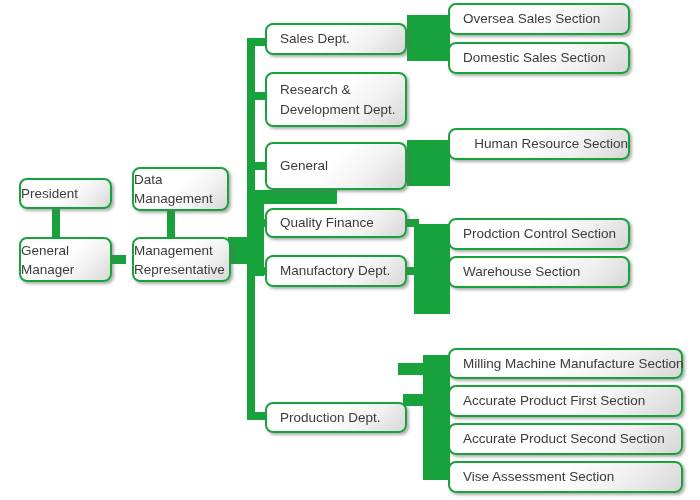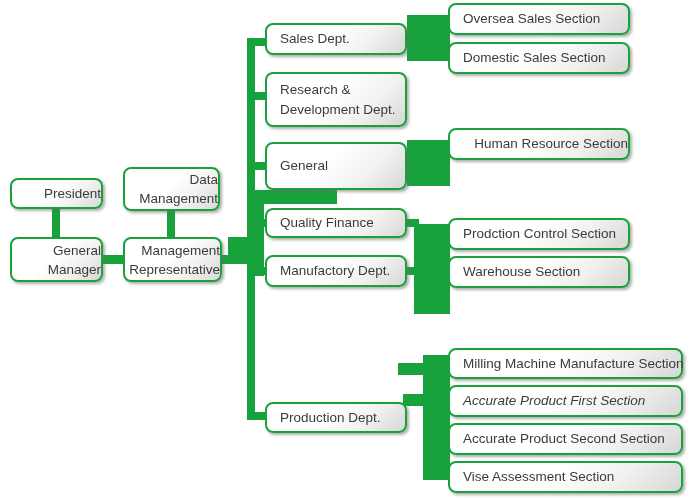--- a/index.html
+++ b/index.html
@@ -28,21 +28,21 @@
     box-shadow: 2px 2px 3px rgba(110,110,110,0.55);
     color: #3b3b3b;
     font-size: 13.5px;
     line-height: 20px;
     display: flex;
     flex-direction: column;
     justify-content: center;
     z-index: 2;
   }
   .node.left   { align-items: flex-start; padding-left: 13px; text-align: left; }
-  .node.center { align-items: flex-end; text-align: center; line-height: 19px; }
+  .node.center { align-items: flex-start; text-align: center; line-height: 19px; margin-left: 9px; }
   .node .line  { white-space: nowrap; }
 </style>
 </head>
 <body>
 
 <div id="stage" style="background: rgb(255, 255, 255);">
     <div class="connector" style="left: 52px; top: 200px; width: 8px; height: 42px; background: rgb(24, 162, 59);"></div>
     <div class="connector" style="left: 167px; top: 203px; width: 8px; height: 39px; background: rgb(24, 162, 59);"></div>
     <div class="connector" style="left: 100px; top: 255px; width: 26px; height: 9px; background: rgb(24, 162, 59);"></div>
     <div class="connector" style="left: 215px; top: 255px; width: 37px; height: 9px; background: rgb(24, 162, 59);"></div>
@@ -109,21 +109,21 @@
     </div>
     <div class="node left" style="left: 448px; top: 218px; width: 182px; height: 32px; border-color: rgb(24, 162, 59); color: rgb(59, 59, 59);">
       <div class="line">Prodction Control Section</div>
     </div>
     <div class="node left" style="left: 448px; top: 256px; width: 182px; height: 32px; border-color: rgb(24, 162, 59); color: rgb(59, 59, 59);">
       <div class="line">Warehouse Section</div>
     </div>
     <div class="node left" style="left: 448px; top: 348px; width: 235px; height: 31px; border-color: rgb(24, 162, 59); color: rgb(59, 59, 59);">
       <div class="line">Milling Machine Manufacture Section</div>
     </div>
-    <div class="node left" style="left: 448px; top: 385px; width: 235px; height: 32px; border-color: rgb(24, 162, 59); color: rgb(59, 59, 59); font-style: italic;">
+    <div class="node left" style="left: 448px; top: 385px; width: 235px; height: 32px; border-color: rgb(24, 162, 59); color: rgb(59, 59, 59);">
       <div class="line">Accurate Product First Section</div>
     </div>
     <div class="node left" style="left: 448px; top: 423px; width: 235px; height: 32px; border-color: rgb(24, 162, 59); color: rgb(59, 59, 59);">
       <div class="line">Accurate Product Second Section</div>
     </div>
     <div class="node left" style="left: 448px; top: 461px; width: 235px; height: 32px; border-color: rgb(24, 162, 59); color: rgb(59, 59, 59);">
       <div class="line">Vise Assessment Section</div>
     </div>
   </div>
 

